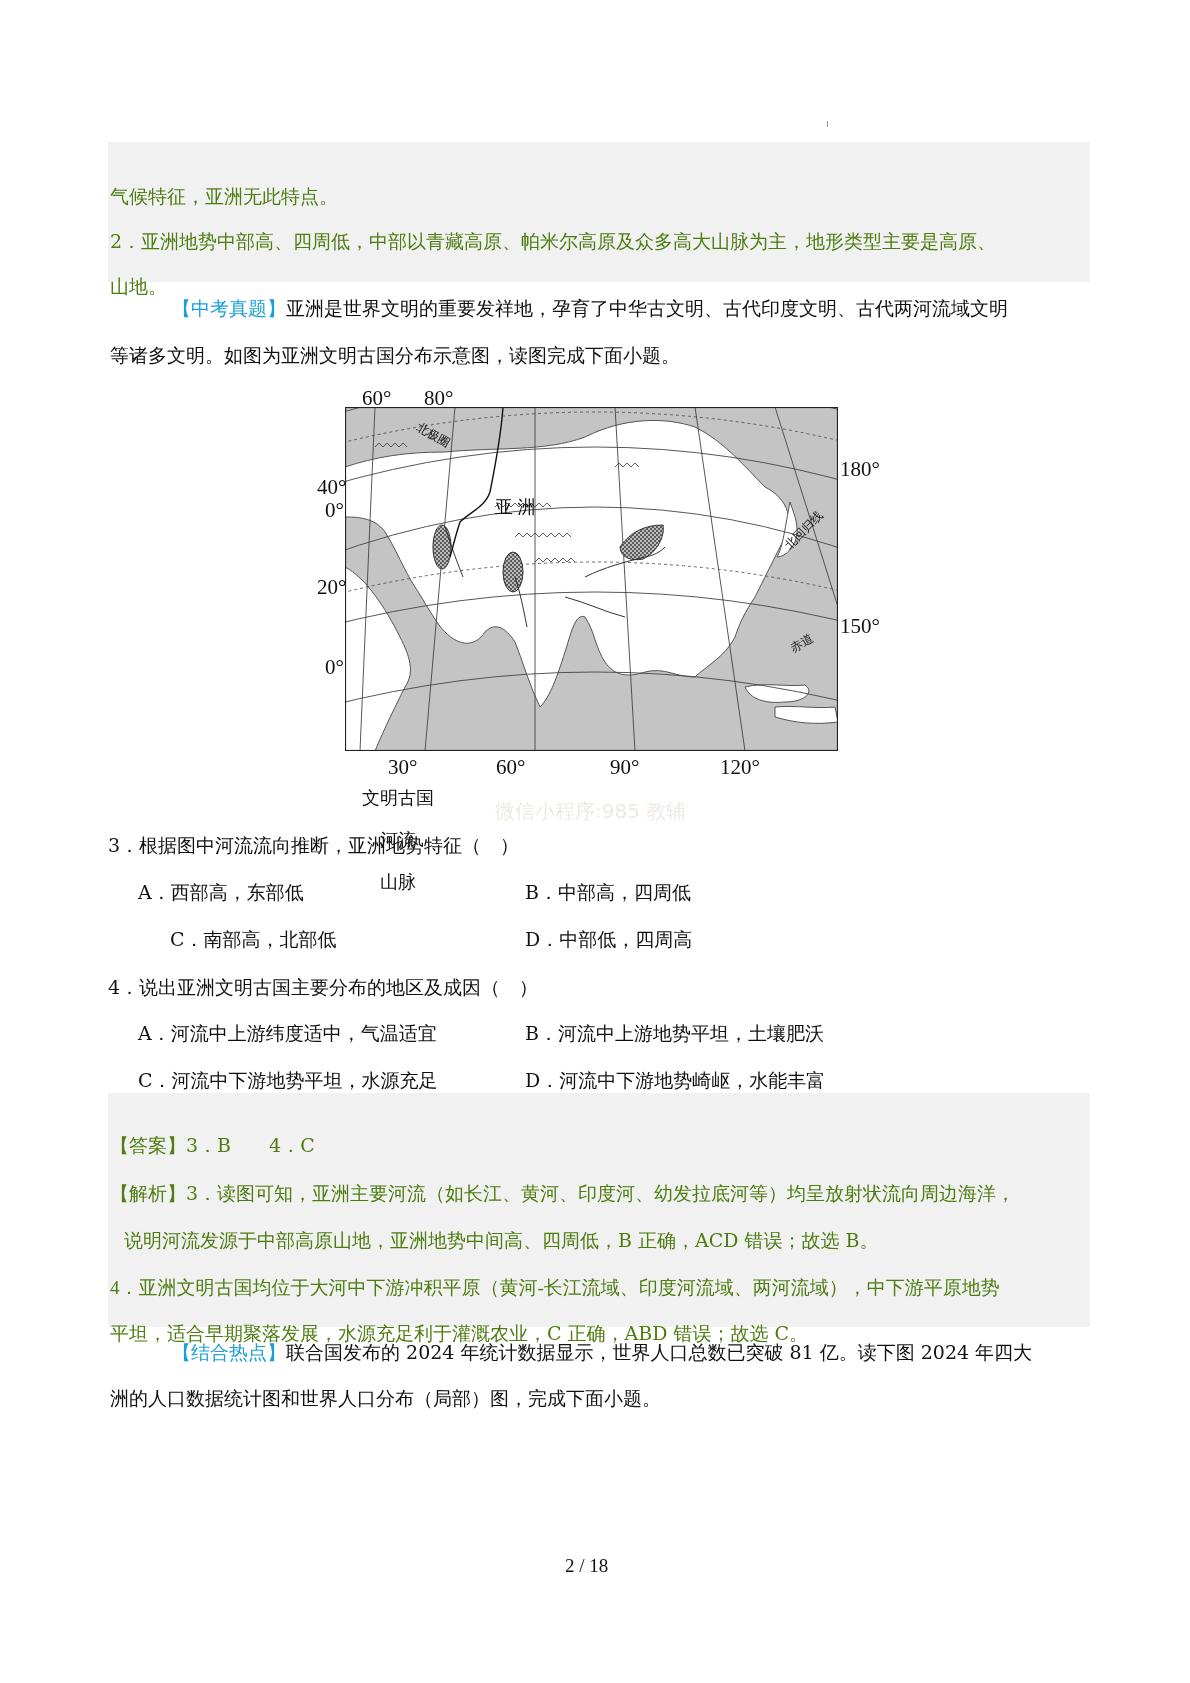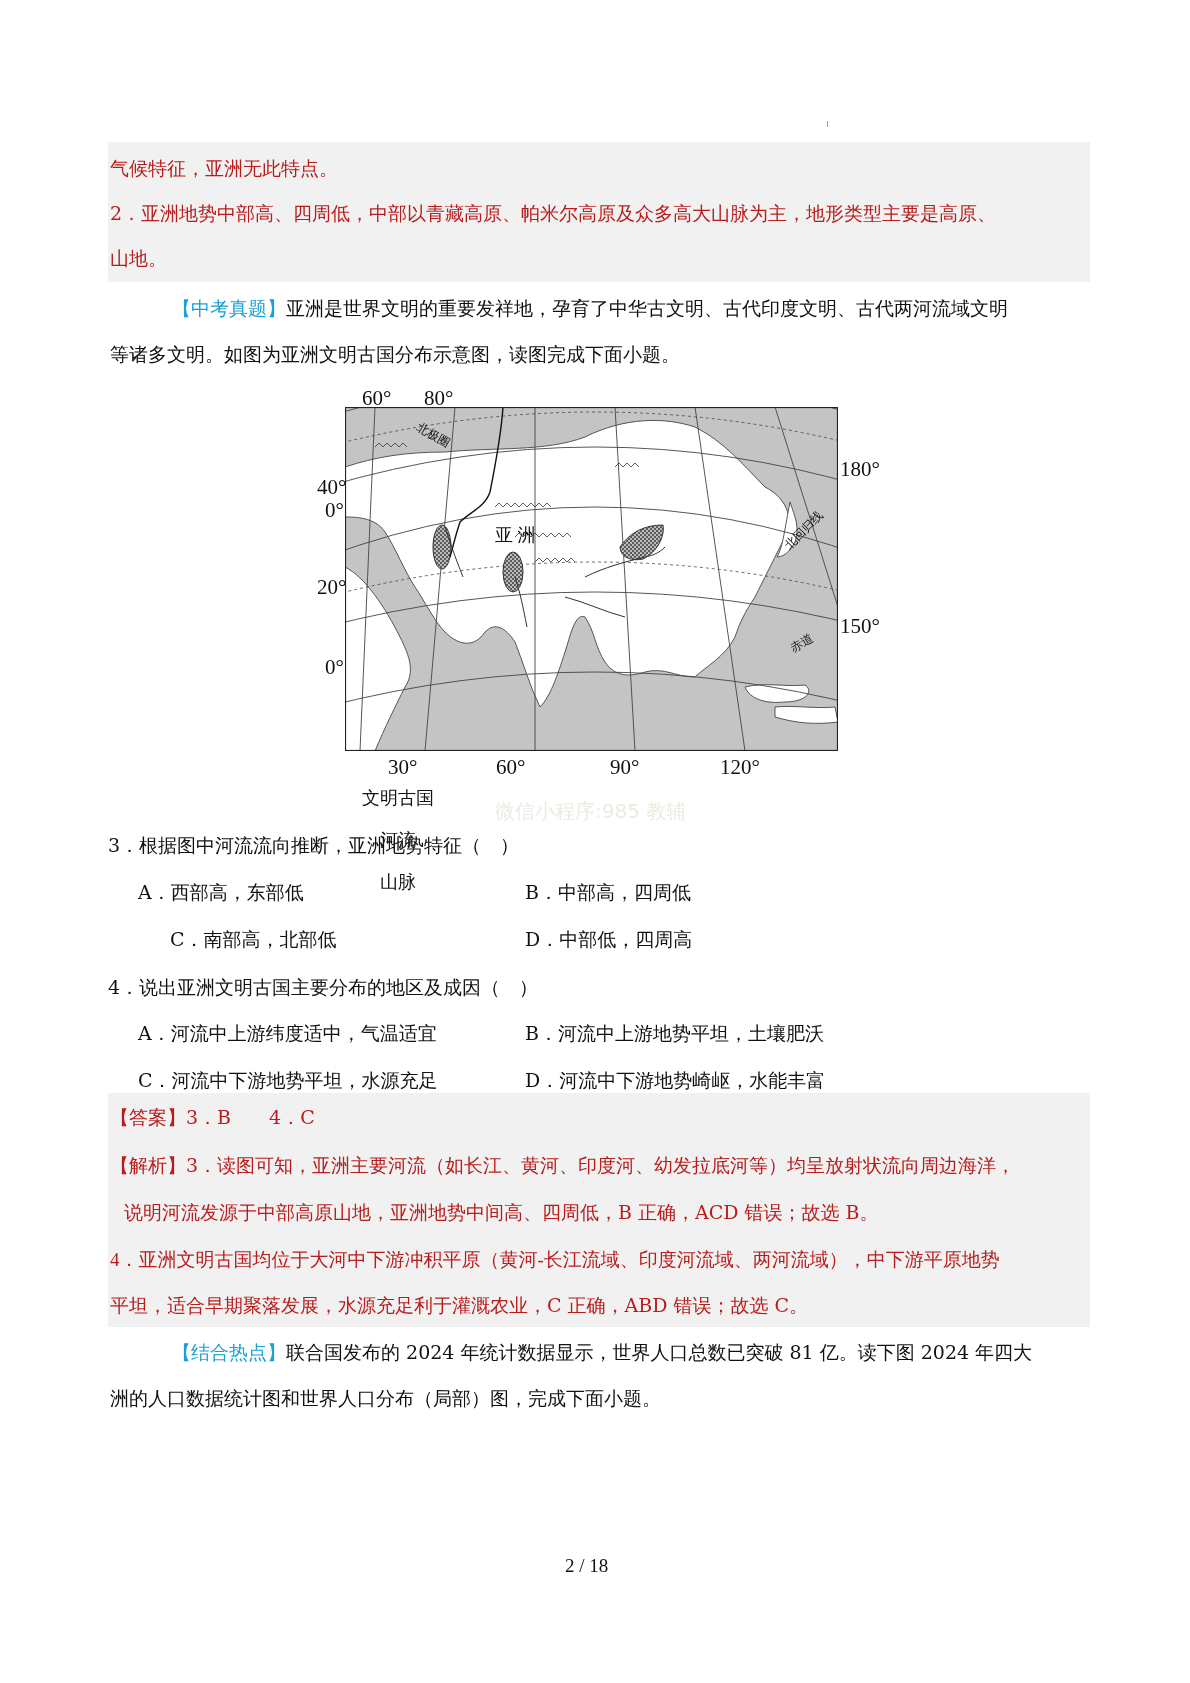--- a/index.html
+++ b/index.html
@@ -1,38 +1,38 @@
 <!DOCTYPE html>
 <html><head>
 <meta charset="utf-8">
 <style>
   html,body{margin:0;padding:0;background:#fff;}
   body{width:1190px;height:1683px;position:relative;overflow:hidden;font-family:"DejaVu Serif","Liberation Serif",serif;color:#111;}
   .abs{position:absolute;}
-  .red{color:#b91c1c;}
+  .red{color:#4d7c0f;margin-top:28px;}
   .blue{color:#1aa0d8;}
   .graybox{position:absolute;left:108px;width:982px;background:#f1f1f1;}
   .line{position:absolute;font-size:19px;white-space:nowrap;line-height:24px;}
   .tick{position:absolute;font-family:"Liberation Serif",serif;font-size:21px;white-space:nowrap;}
   .mark{position:absolute;left:827px;top:121px;width:1px;height:6px;background:#999;}
 </style>
 </head>
 <body>
 
 <div class="mark"></div>
 
 <div class="graybox" style="top:142px;height:140px;"></div>
 <div class="line red" style="left:110px;top:156px;">气候特征，亚洲无此特点。</div>
 <div class="line red" style="left:110px;top:201px;">2．亚洲地势中部高、四周低，中部以青藏高原、帕米尔高原及众多高大山脉为主，地形类型主要是高原、</div>
 <div class="line red" style="left:110px;top:246px;">山地。</div>
 
 <div class="line" style="left:172px;top:296px;">
   <span class="blue">【中考真题】</span><span>亚洲是世界文明的重要发祥地，孕育了中华古文明、古代印度文明、古代两河流域文明</span>
 </div>
-<div class="line" style="left:110px;top:343px;font-family:Liberation Serif, serif;">等诸多文明。如图为亚洲文明古国分布示意图，读图完成下面小题。</div>
+<div class="line" style="left:110px;top:343px;">等诸多文明。如图为亚洲文明古国分布示意图，读图完成下面小题。</div>
 
 <div class="abs" style="left:345px;top:407px;width:493px;height:344px;">
   <svg width="493" height="344" viewBox="0 0 493 344">
     <rect x="0" y="0" width="493" height="344" fill="#c4c4c4"></rect>
 
     <path d="M0,60 C30,50 60,45 100,45 C150,40 200,45 240,30 C280,10 320,10 350,20 C380,35 400,60 420,80 C440,90 450,110 440,130 C430,150 420,170 410,190 C400,205 395,215 390,230 C380,250 360,260 350,270 C330,270 320,260 300,265 C285,270 270,270 260,255 C250,240 250,225 240,210 C230,205 225,230 220,245 C212,270 205,290 195,300 C185,280 178,255 170,235 C160,220 150,215 140,225 C130,240 115,240 100,225 C90,215 80,195 70,180 C60,165 50,140 40,125 C30,110 10,110 0,110 Z" fill="#ffffff" stroke="#555" stroke-width="1"></path>
 
     <path d="M0,160 C20,170 40,200 55,230 C65,250 70,265 60,280 C50,300 40,320 30,344 L0,344 Z" fill="#ffffff" stroke="#555" stroke-width="1"></path>
 
     <path d="M445,95 C450,110 455,120 450,135 C445,145 438,150 432,150 C438,140 440,120 445,95 Z" fill="#fff" stroke="#555"></path>
@@ -79,21 +79,21 @@
       <path d="M150,100 l4,-4 l4,4 l4,-4 l4,4 l4,-4 l4,4 l4,-4 l4,4 l4,-4 l4,4 l4,-4 l4,4 l4,-4 l4,4"></path>
       <path d="M170,130 l4,-4 l4,4 l4,-4 l4,4 l4,-4 l4,4 l4,-4 l4,4 l4,-4 l4,4 l4,-4 l4,4 l4,-4 l4,4"></path>
       <path d="M190,155 l4,-4 l4,4 l4,-4 l4,4 l4,-4 l4,4 l4,-4 l4,4 l4,-4 l4,4"></path>
       <path d="M30,40 l4,-4 l4,4 l4,-4 l4,4 l4,-4 l4,4 l4,-4 l4,4"></path>
       <path d="M270,60 l4,-4 l4,4 l4,-4 l4,4 l4,-4 l4,4"></path>
     </g>
 
     <path d="M158,0 C156,30 150,60 145,85 C140,100 125,105 115,115 C110,130 108,140 105,150" fill="none" stroke="#111" stroke-width="1.4"></path>
     <rect x="0.5" y="0.5" width="492" height="343" fill="none" stroke="#222" stroke-width="1.2"></rect>
   </svg>
-  <div class="tick" style="left:150px;top:88px;font-size:18px;margin-top:28px;">亚 洲</div>
+  <div class="tick" style="left:150px;top:88px;font-size:18px;">亚 洲</div>
   <div class="tick" style="left:70px;top:20px;font-size:12px;transform:rotate(30deg);">北极圈</div>
   <div class="tick" style="left:435px;top:115px;font-size:12px;transform:rotate(-45deg);">北回归线</div>
   <div class="tick" style="left:445px;top:228px;font-size:12px;transform:rotate(-30deg);">赤道</div>
 </div>
 
 <div class="tick" style="left:362px;top:386px;">60°</div>
 <div class="tick" style="left:424px;top:386px;">80°</div>
 <div class="tick" style="left:317px;top:475px;">40°</div>
 <div class="tick" style="left:325px;top:498px;">0°</div>
 <div class="tick" style="left:317px;top:575px;">20°</div>

